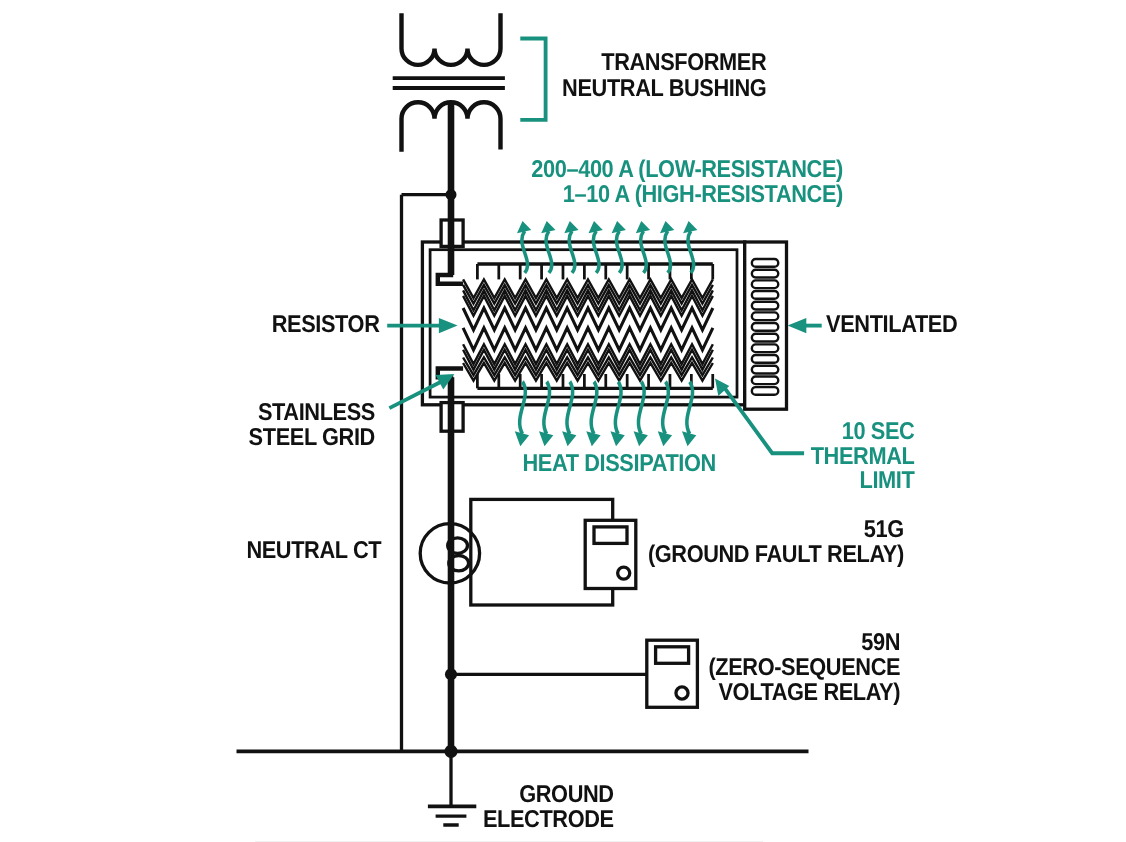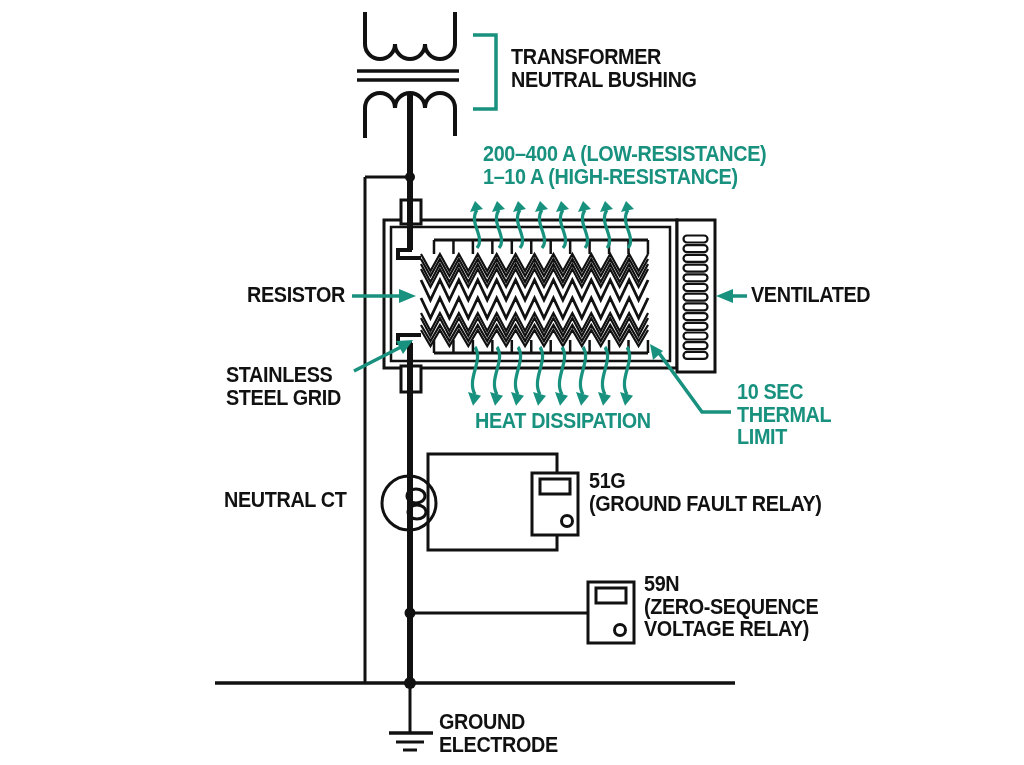--- a/index.html
+++ b/index.html
@@ -1,19 +1,19 @@
 <!DOCTYPE html>
 <html style="--ink: #111111; --teal: #18917F; --bg: #ffffff;"><head>
 <meta charset="utf-8">
 <style>
   :root{ --ink:#111111; --teal:#18917F; --bg:#ffffff; }
   html,body{margin:0;padding:0;background:#e8e8e8;}
   .stage{
     position:relative; width:1024px; height:765px; background:var(--bg);
-    font-family:"Liberation Sans", sans-serif; overflow:hidden;
+    font-family:"Liberation Sans", sans-serif; overflow:hidden;text-align:right;
   }
   svg{position:absolute;left:0;top:0;}
   svg *{fill:none;stroke-linecap:butt;stroke-linejoin:miter;}
   .k{stroke:var(--ink);}
   .t{stroke:var(--teal);}
   .fk{fill:var(--ink);stroke:none;}
   .ft{fill:var(--teal);stroke:none;}
   .fw{fill:#ffffff;}
   .lbl{
     position:absolute; font-weight:700; font-size:22px; line-height:22.5px;

